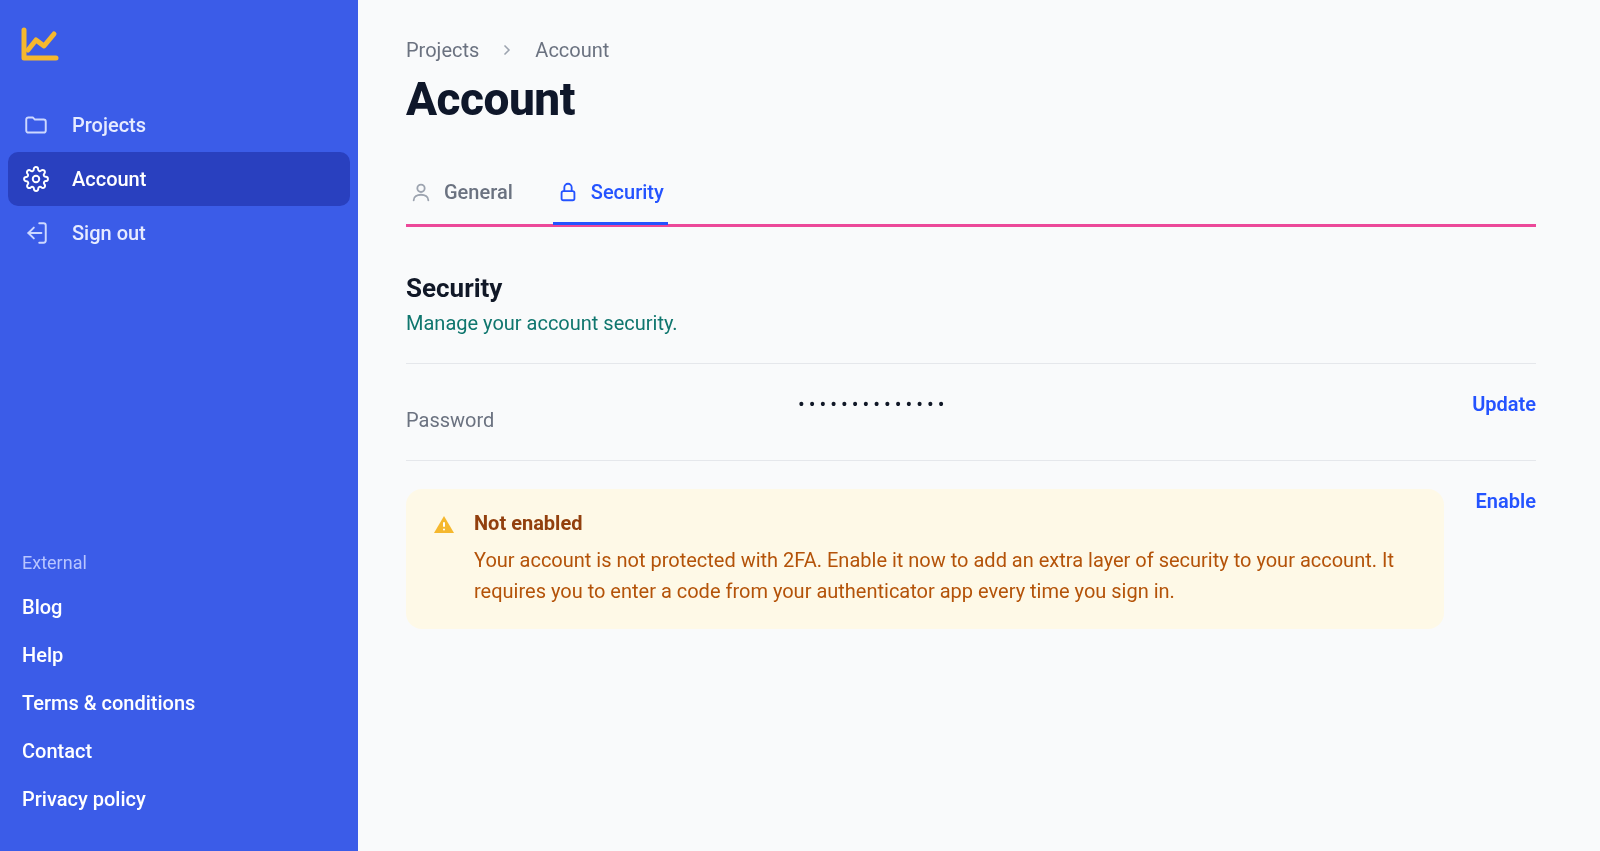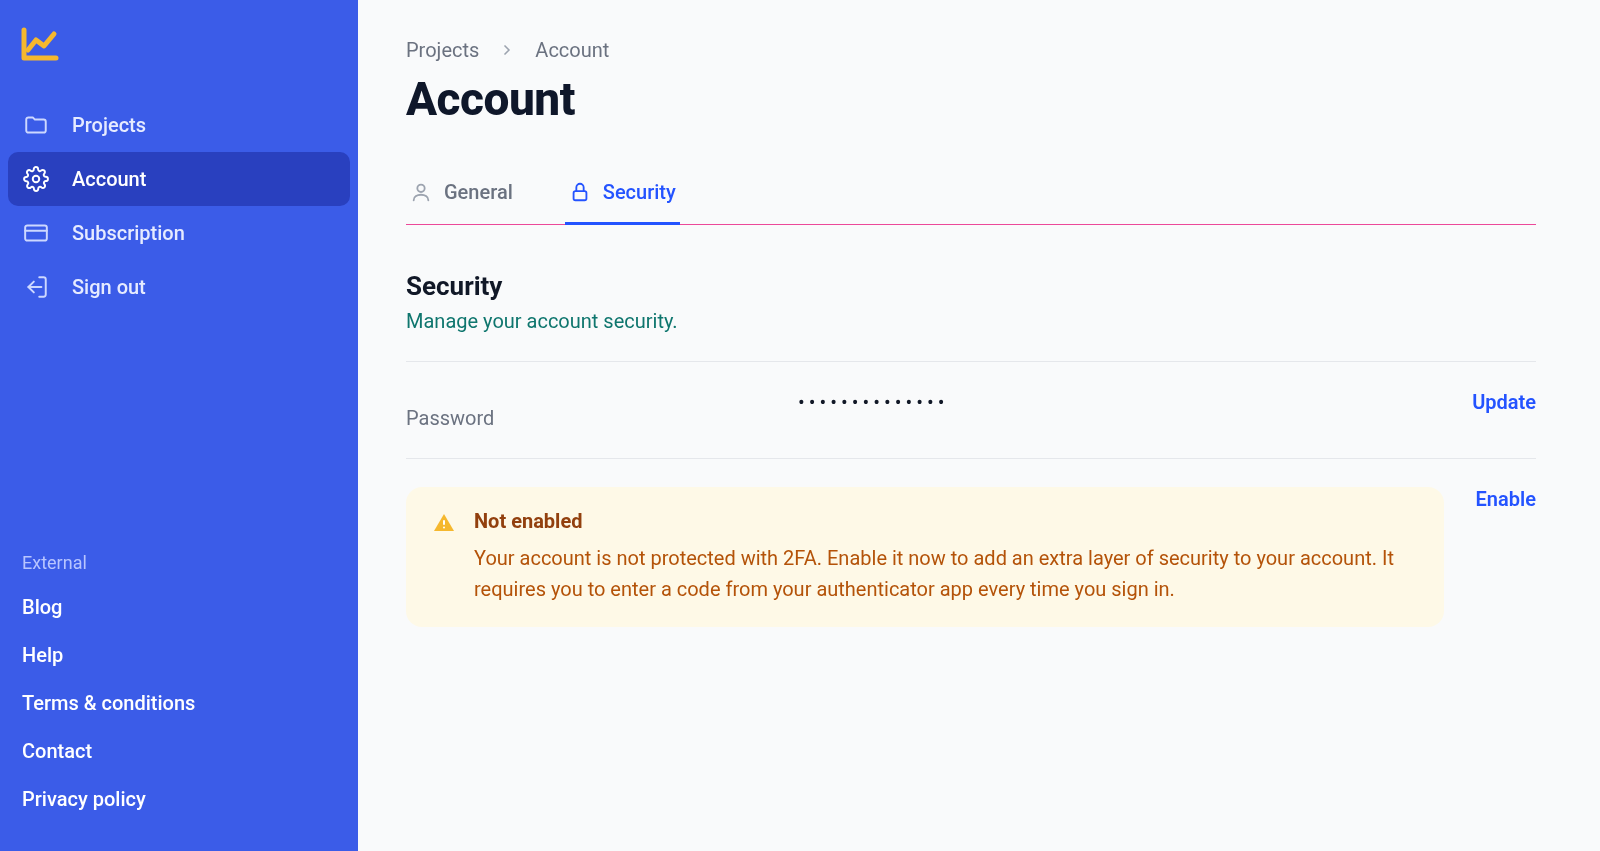--- a/index.html
+++ b/index.html
@@ -78,22 +78,22 @@
     font-size: 46px;
     font-weight: 800;
     color: #0f172a;
     margin-bottom: 44px;
     letter-spacing: -0.5px;
   }
 
   
   .tabs {
     display: flex;
-    gap: 48px;
-    border-bottom: 1px solid #ec4899;
+    gap: 36px;
+    border-bottom: 3px solid #ec4899;
     margin-bottom: 46px;
   }
   .tab {
     display: flex;
     align-items: center;
     gap: 12px;
     padding: 10px 4px 18px 4px;
     cursor: pointer;
     color: #6b7280;
     font-size: 20px;
@@ -192,29 +192,20 @@
       <span>Projects</span>
     </li>
     <li class="nav-item active">
       <span class="icon">
         <svg width="26" height="26" viewBox="0 0 24 24" fill="none" stroke="currentColor" stroke-width="1.8" stroke-linecap="round" stroke-linejoin="round">
             <circle cx="12" cy="12" r="3"></circle>
             <path d="M19.4 15a1.65 1.65 0 0 0 .33 1.82l.06.06a2 2 0 1 1-2.83 2.83l-.06-.06a1.65 1.65 0 0 0-1.82-.33 1.65 1.65 0 0 0-1 1.51V21a2 2 0 0 1-4 0v-.09a1.65 1.65 0 0 0-1-1.51 1.65 1.65 0 0 0-1.82.33l-.06.06a2 2 0 1 1-2.83-2.83l.06-.06a1.65 1.65 0 0 0 .33-1.82 1.65 1.65 0 0 0-1.51-1H3a2 2 0 0 1 0-4h.09a1.65 1.65 0 0 0 1.51-1 1.65 1.65 0 0 0-.33-1.82l-.06-.06a2 2 0 1 1 2.83-2.83l.06.06a1.65 1.65 0 0 0 1.82.33h0a1.65 1.65 0 0 0 1-1.51V3a2 2 0 0 1 4 0v.09a1.65 1.65 0 0 0 1 1.51h0a1.65 1.65 0 0 0 1.82-.33l.06-.06a2 2 0 1 1 2.83 2.83l-.06.06a1.65 1.65 0 0 0-.33 1.82v0a1.65 1.65 0 0 0 1.51 1H21a2 2 0 0 1 0 4h-.09a1.65 1.65 0 0 0-1.51 1z"></path>
           </svg>
       </span>
       <span>Account</span>
-    </li>
-    <li class="nav-item">
-      <span class="icon">
-        <svg width="26" height="26" viewBox="0 0 24 24" fill="none" stroke="currentColor" stroke-width="1.8" stroke-linecap="round" stroke-linejoin="round">
-            <rect x="2" y="5" width="20" height="14" rx="2"></rect>
-            <line x1="2" y1="10" x2="22" y2="10"></line>
-          </svg>
-      </span>
-      <span>Subscription</span>
     </li>
     <li class="nav-item">
       <span class="icon">
         <svg width="26" height="26" viewBox="0 0 24 24" fill="none" stroke="currentColor" stroke-width="1.8" stroke-linecap="round" stroke-linejoin="round">
             <path d="M15 3h4a2 2 0 0 1 2 2v14a2 2 0 0 1-2 2h-4"></path>
             <polyline points="10 17 5 12 10 7"></polyline>
             <line x1="5" y1="12" x2="17" y2="12"></line>
           </svg>
       </span>
       <span>Sign out</span>

